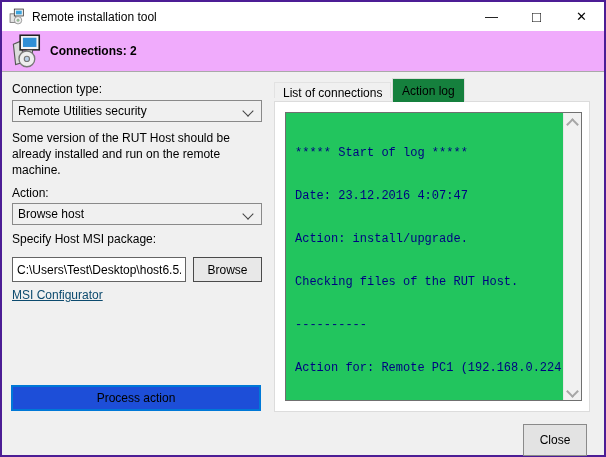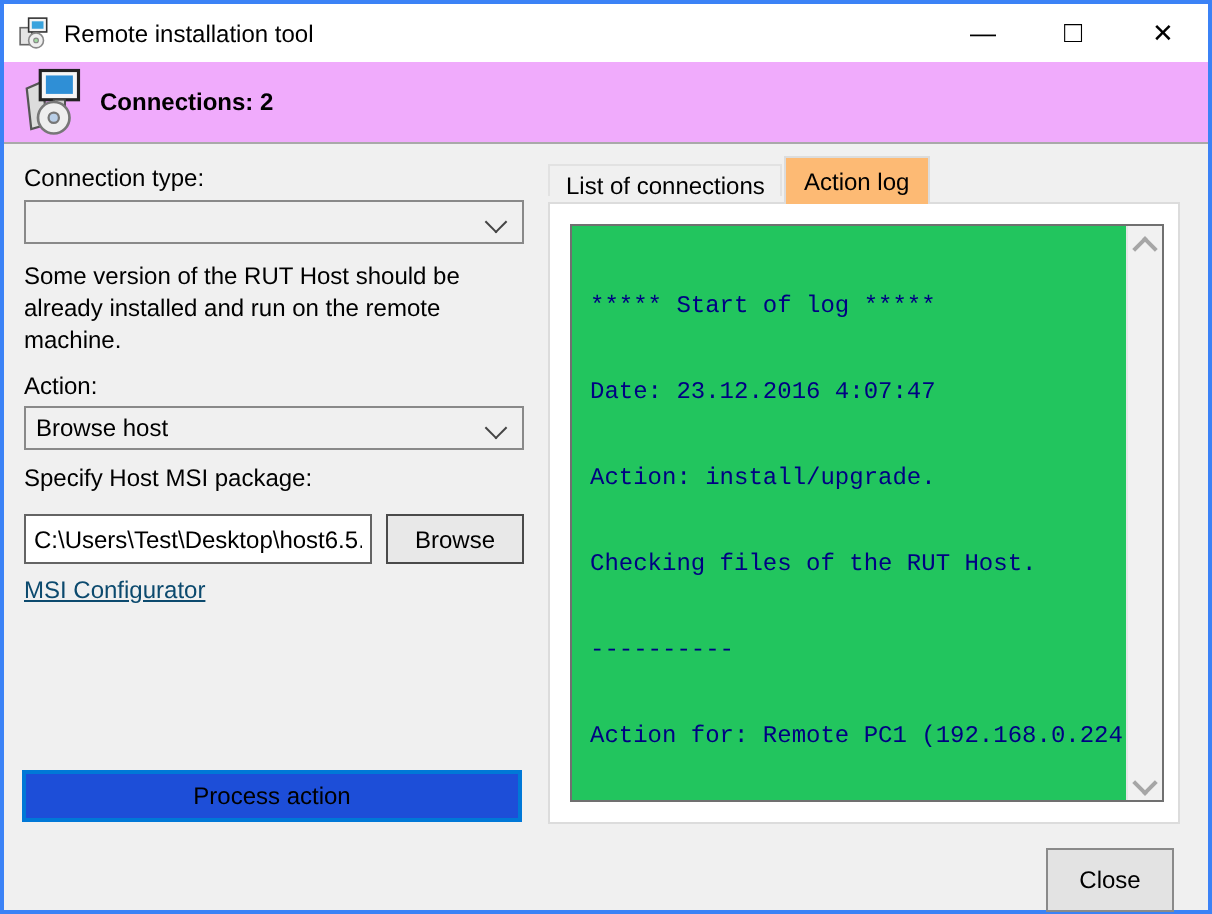--- a/index.html
+++ b/index.html
@@ -1,17 +1,17 @@
 <!DOCTYPE html>
 <html><head>
 <meta charset="utf-8">
 <style>
   html,body{margin:0;padding:0;width:606px;height:457px;overflow:hidden;
     font-family:"Liberation Sans",sans-serif;background:#fff;}
-  .window{position:absolute;inset:0;background:#f0f0f0;border:2px solid #3b82f6;box-sizing:border-box;}
+  .window{position:absolute;inset:0;background:#f0f0f0;border:2px solid #4c1d95;box-sizing:border-box;}
 
   
   .titlebar{position:absolute;left:0;top:0;right:0;height:29px;background:#fff;display:flex;align-items:center;}
   .title-icon{margin-left:7px;width:17px;height:17px;flex:0 0 auto;}
   .title-text{font-size:12px;color:#000;margin-left:6px;white-space:nowrap;}
   .tb-controls{position:absolute;right:0;top:0;height:29px;display:flex;}
   .tb-btn{width:45px;height:29px;display:flex;align-items:center;justify-content:center;
     font-size:13px;color:#000;cursor:default;}
   .tb-btn.max{font-size:15px;}
 
@@ -36,21 +36,21 @@
   .process-btn{position:absolute;left:9px;top:383px;width:250px;height:26px;background:#1d4ed8;
     border:2px solid #0078d7;font-size:12px;font-family:"Liberation Sans",sans-serif;color:#000;}
   .close-btn{position:absolute;left:521px;top:422px;width:64px;height:32px;background:#e3e3e3;
     border:1px solid #8a8a8a;font-size:12px;font-family:"Liberation Sans",sans-serif;color:#000;}
 
   
   .tabpage{position:absolute;left:272px;top:99px;width:316px;height:311px;background:#fff;border:1px solid #dcdcdc;box-sizing:border-box;}
   .tab{position:absolute;font-size:12px;color:#000;cursor:default;box-sizing:border-box;}
   .tab-inactive{left:272px;top:80px;height:16px;line-height:20px;padding:0 8px;background:#f0f0f0;
     border:1px solid #e2e2e2;border-bottom:none;}
-  .tab-active{left:390px;top:76px;height:24px;line-height:24px;padding:0 9px;background:#fdba74;
+  .tab-active{left:390px;top:76px;height:24px;line-height:24px;padding:0 9px;background:#15803d;
     border:1px solid #dcdcdc;border-bottom:none;z-index:3;}
 
   
   .logbox{position:absolute;left:283px;top:110px;width:297px;height:289px;background:#22c55e;
     border:1px solid #707070;box-sizing:border-box;}
   .log-lines{position:absolute;left:9px;top:5px;right:19px;bottom:2px;
     font-family:"Liberation Mono","DejaVu Sans Mono",monospace;font-size:12px;color:#000082;
     white-space:pre;overflow:hidden;}
   .log-lines .ln{position:relative;height:15px;line-height:15px;}
   .scrollbar{position:absolute;right:0;top:0;bottom:0;width:17px;background:#f1f1f1;border-left:1px solid #e6e6e6;}
@@ -90,20 +90,21 @@
       <rect x="11.5" y="4.2" width="12" height="8.2" fill="#2f8fd6"></rect>
       <rect x="15" y="15" width="5" height="3" fill="#cfcfcf" stroke="#444" stroke-width="0.8"></rect>
       <circle cx="15" cy="23" r="7" fill="#eeeeee" stroke="#777" stroke-width="1.2"></circle>
       <circle cx="15" cy="23" r="2.3" fill="#b9cfe8" stroke="#777"></circle>
     </svg>
     <span class="connections">Connections: 2</span>
   </div>
 
   <div class="lbl" style="left:10px;top:80px;">Connection type:</div>
   <div class="combo" style="top:98px;">
+    <span>Remote Utilities security</span>
     <span class="chev"></span>
   </div>
 
   <div class="info">Some version of the RUT Host should be already installed and run on the remote machine.</div>
 
   <div class="lbl" style="left:10px;top:184px;">Action:</div>
   <div class="combo" style="top:201px;">
     <span>Browse host</span>
     <span class="chev"></span>
   </div>

